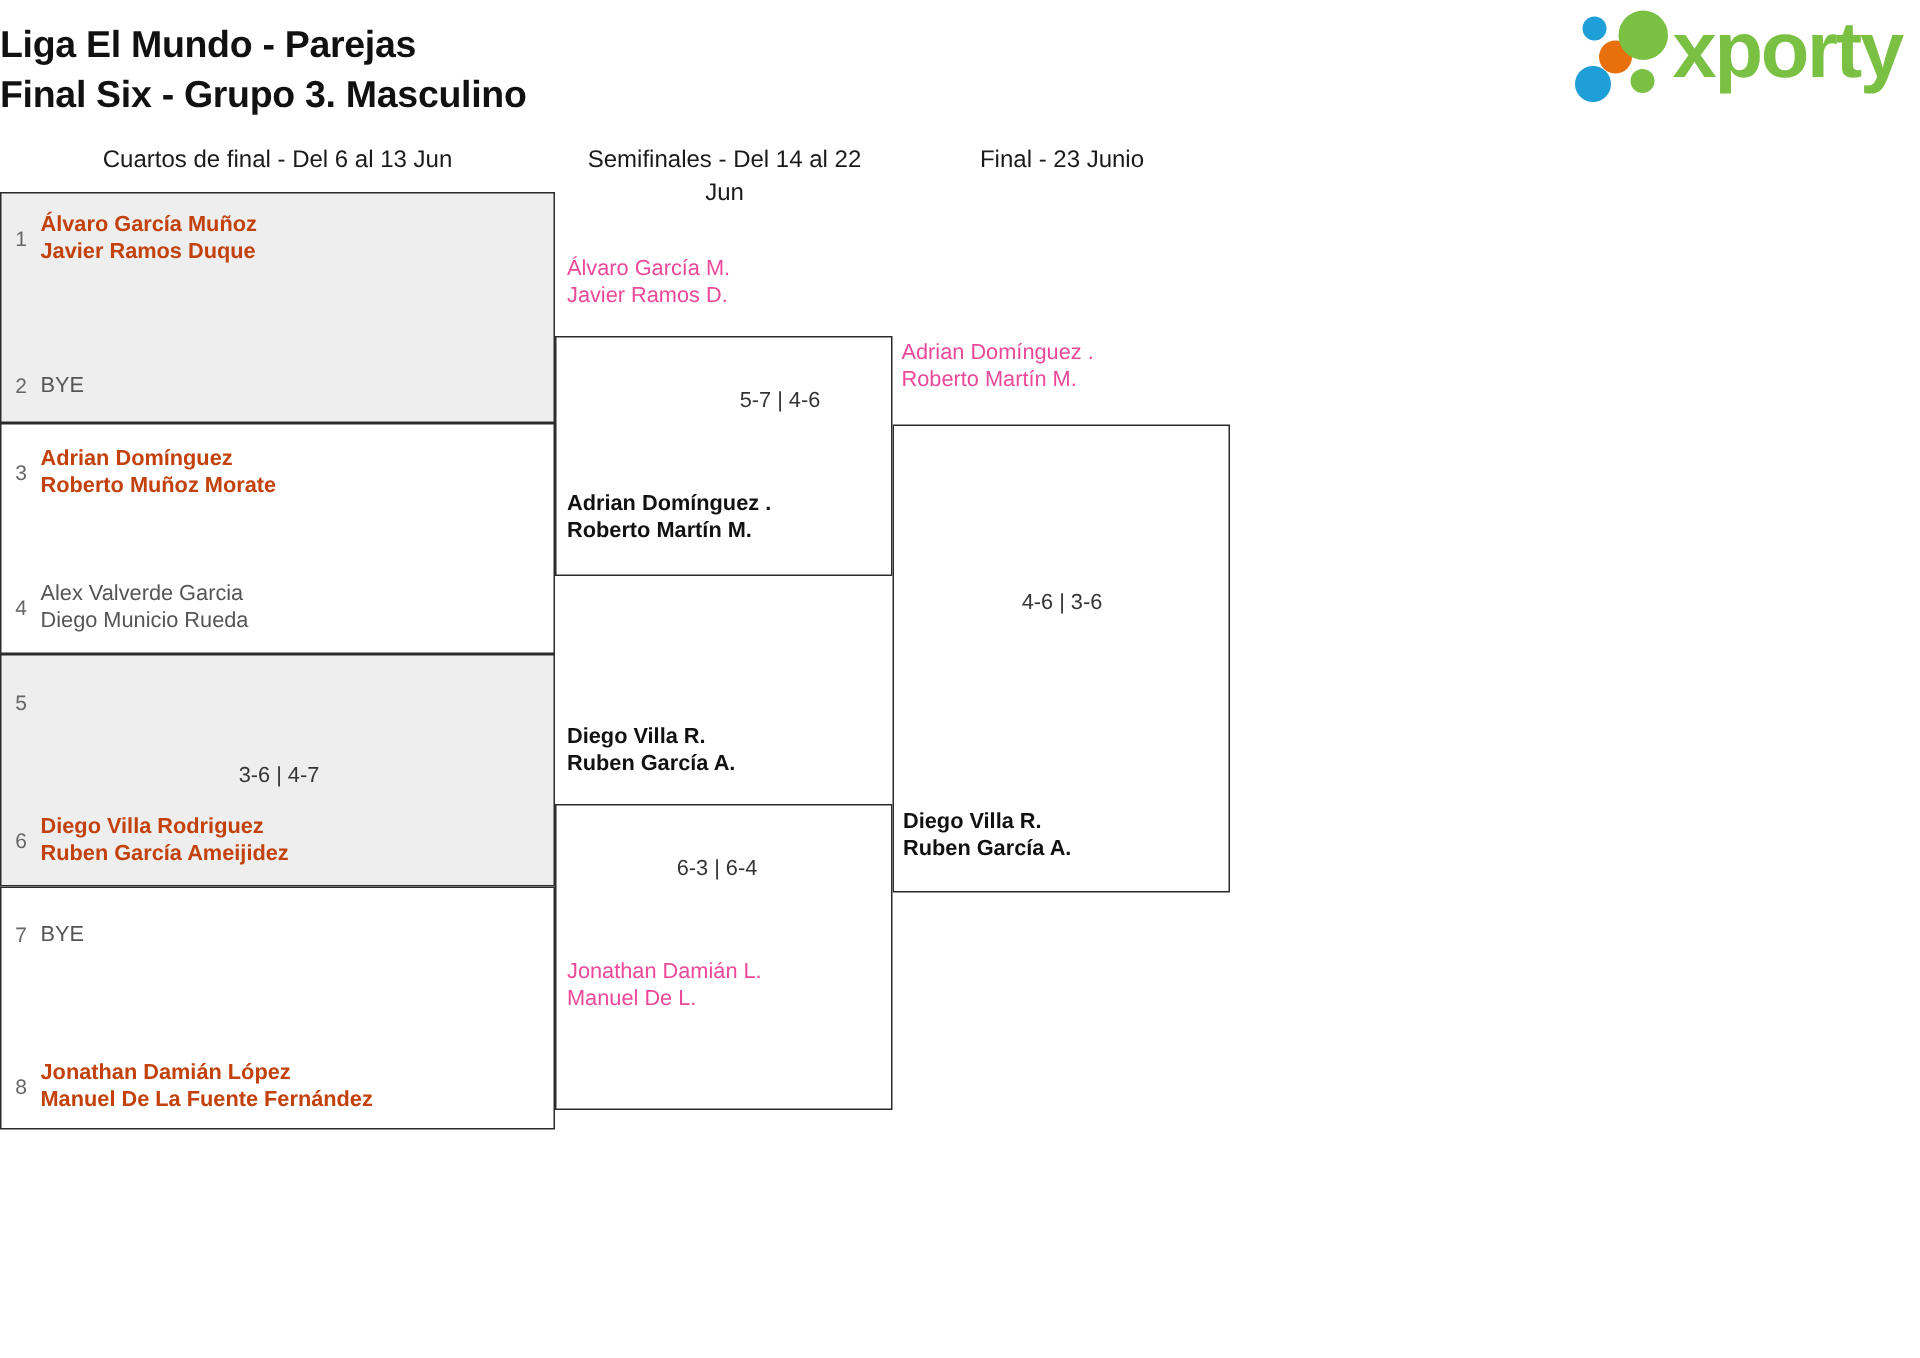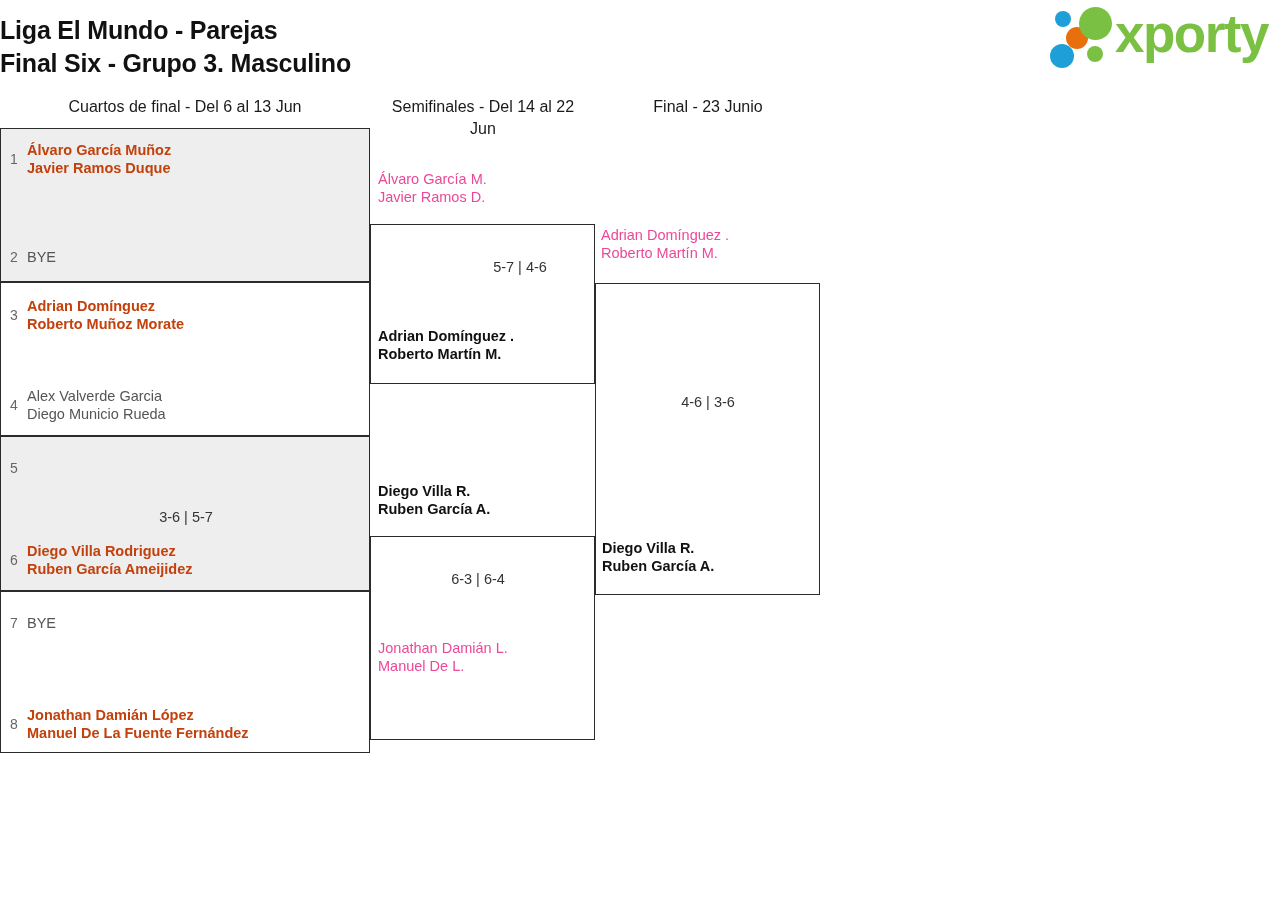--- a/index.html
+++ b/index.html
@@ -163,21 +163,21 @@
       <span class="seed">4</span>
       <span class="team-names">Alex Valverde Garcia
 Diego Municio Rueda</span>
     </div>
   </div>
 
   <div class="match-box shaded" style="left:0px; top:436px; width:370px; height:155px;">
     <div class="team-row" style="top:9px; height:44px; width:370px;">
       <span class="seed">5</span>
     </div>
-    <div class="score" style="left:0; top:72px; width:370px;">3-6 | 5-7</div>
+    <div class="score" style="left:0; top:72px; width:370px;">3-6 | 4-7</div>
     <div class="team-row winner" style="top:101px; height:44px; width:370px;">
       <span class="seed">6</span>
       <span class="team-names">Diego Villa Rodriguez
 Ruben García Ameijidez</span>
     </div>
   </div>
 
   <div class="match-box" style="left:0px; top:591px; width:370px; height:162px;">
     <div class="team-row bye" style="top:13px; height:36px; width:370px;">
       <span class="seed">7</span>

